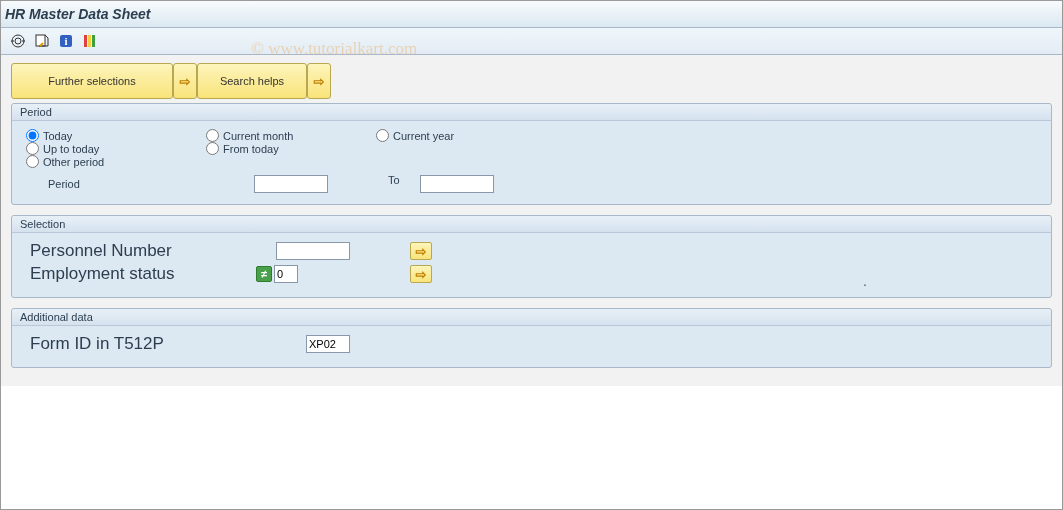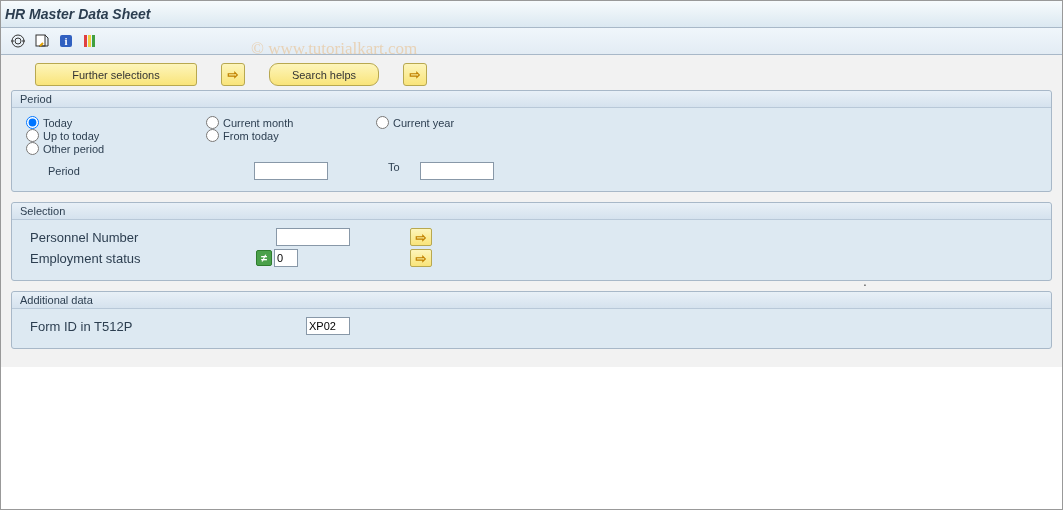--- a/index.html
+++ b/index.html
@@ -52,32 +52,31 @@
     }
     .btn-row {
       display: flex;
       margin-bottom: 4px;
     }
     .yellow-btn {
       background: linear-gradient(#fdf5bb, #f9e47a);
       border: 1px solid #b8a850;
       border-radius: 3px;
       padding: 2px 12px;
-      height: 23px;
+      height: 36px;
       display: flex;
       align-items: center;
       cursor: pointer;
       font-size: 11px;
       color: #333;
       justify-content: center;
-      margin-left: 24px;
     }
     .yellow-btn.first { width: 162px; }
     .yellow-btn.arrow { width: 24px; padding: 0; justify-content: center; }
-    .yellow-btn.mid { width: 110px; border-radius: 9px; }
+    .yellow-btn.mid { width: 110px; }
     .arrow-icon { color: #c08000; font-weight: bold; font-size: 13px; }
     .group {
       border: 1px solid #a8b8c8;
       border-radius: 3px;
       background: #dde9f2;
       margin-bottom: 10px;
     }
     .group-title {
       background: linear-gradient(#e8f0f7, #d5e2ee);
       border-bottom: 1px solid #b8c8d8;
@@ -112,21 +111,21 @@
     .input-xs { width: 44px; }
     .input-pn { width: 74px; }
     .row {
       display: flex;
       align-items: center;
       margin-bottom: 3px;
     }
     .lbl {
       width: 250px;
       color: #2c3e50;
-      font-size: 13px;
+      font-size: 17px;
       padding-left: 4px;
     }
     .lbl-short { width: 280px; }
     .field-col { width: 120px; display:flex; align-items:center;}
     .more-btn {
       width: 22px; height: 18px;
       background: linear-gradient(#fdf5bb, #f9e47a);
       border: 1px solid #b8a850;
       border-radius: 2px;
       display:flex; align-items:center; justify-content:center;

